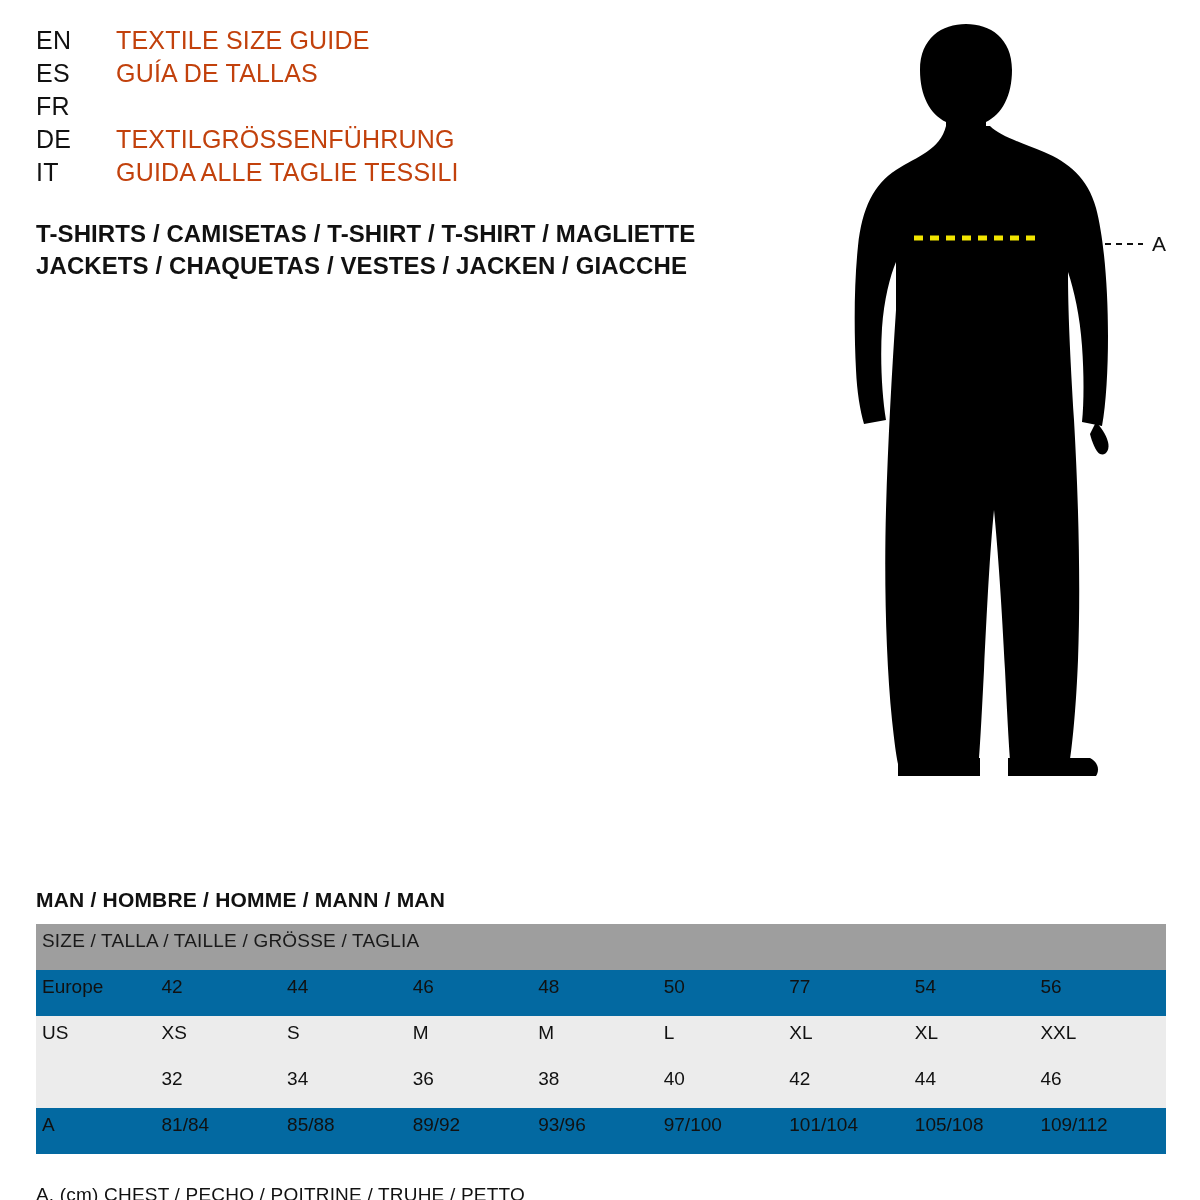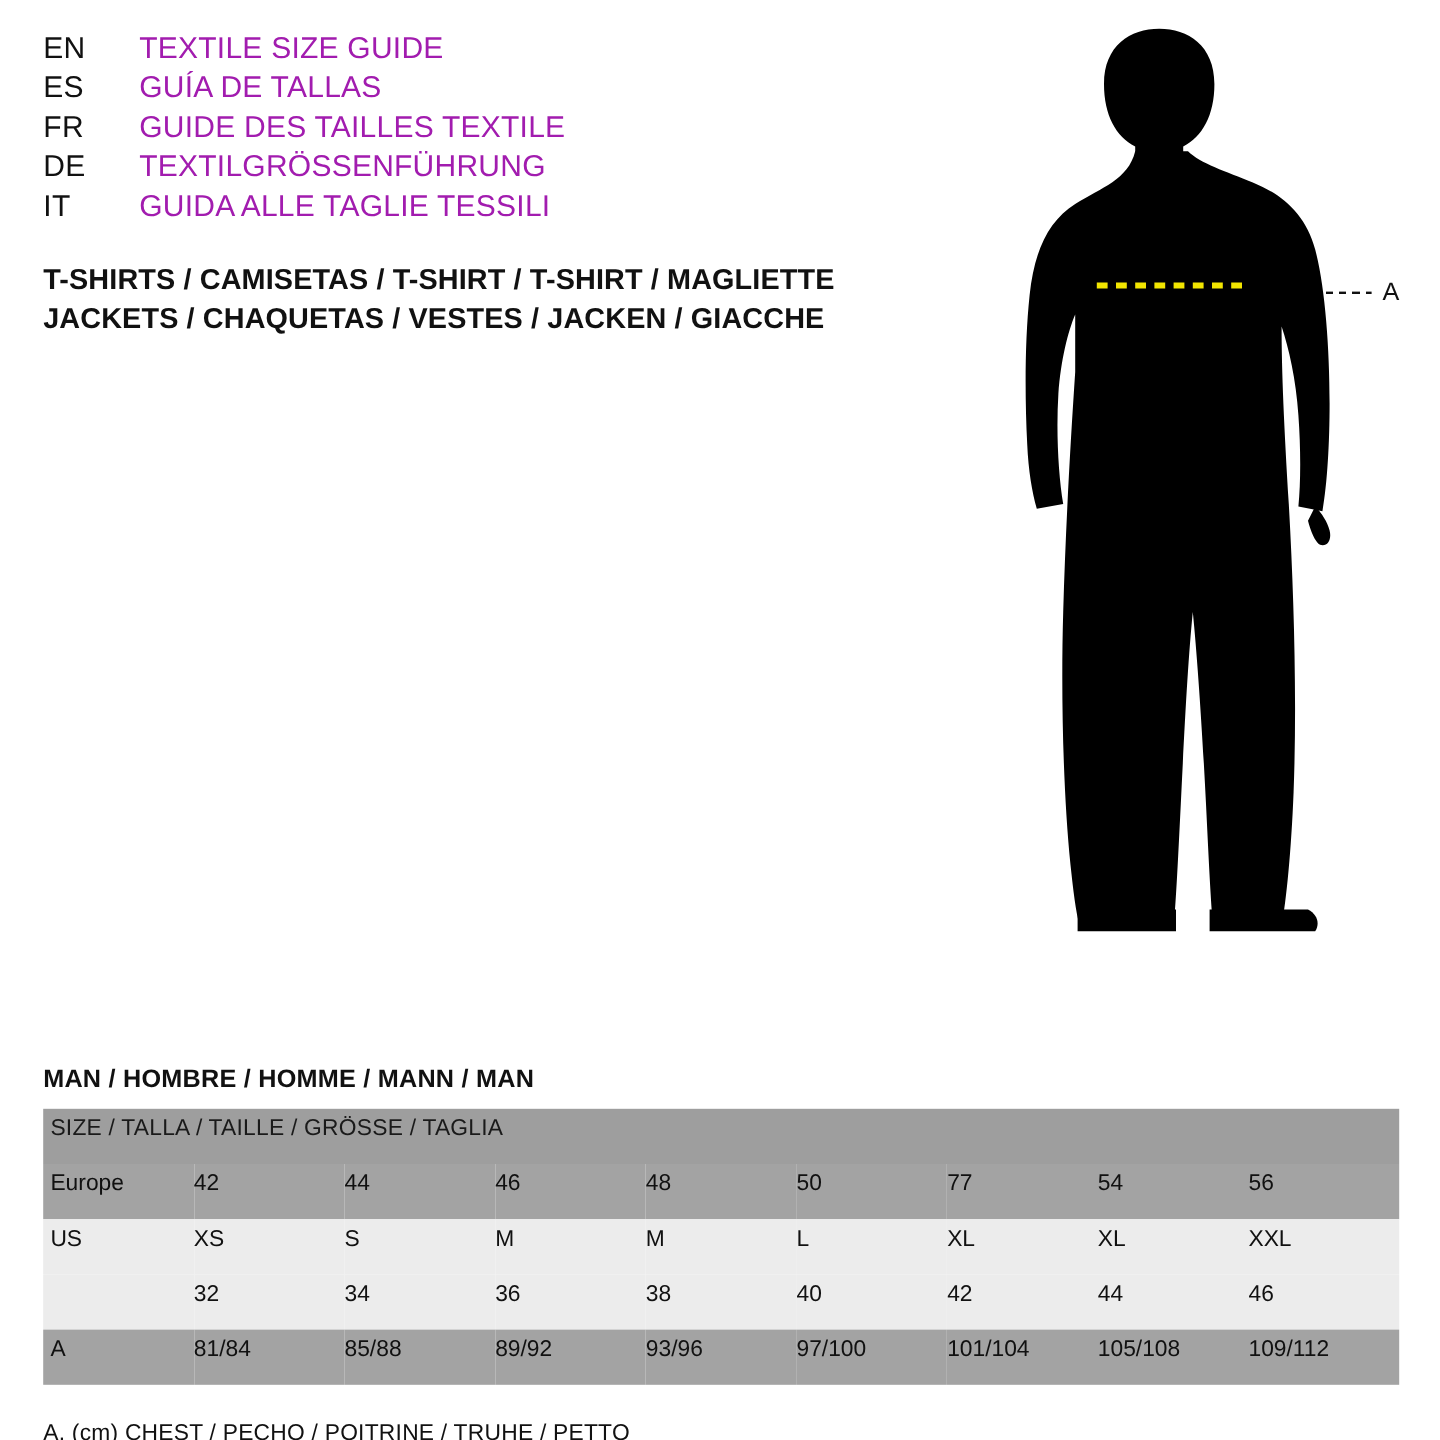--- a/index.html
+++ b/index.html
@@ -31,21 +31,21 @@
   }
   .lang-code {
     width: 80px;
     font-size: 25px;
     letter-spacing: 0.3px;
     color: #111;
   }
   .lang-text {
     font-size: 25px;
     letter-spacing: 0.2px;
-    color: #a21caf;
+    color: #c2410c;
     white-space: nowrap;
   }
 
   .category-block {
     position: absolute;
     left: 36px;
     top: 218px;
     width: 760px;
   }
   .category-line {
@@ -114,21 +114,21 @@
     color: #1a1a1a;
     font-size: 19px;
     padding-left: 6px;
     letter-spacing: 0.2px;
   }
   tr.band td {
     background: #ececec;
     margin-left: 48px;
   }
   tr.band-white td {
-    background: #a3a3a3;
+    background: #0369a1;
   }
   .label-cell {
     width: 168px;
     padding-left: 6px !important;
     text-align: left;
   }
   .val-cell {
     text-align: left;
     width: 120px;
   }
@@ -146,21 +146,20 @@
   <div class="lang-row">
     <span class="lang-code">EN</span>
     <span class="lang-text">TEXTILE SIZE GUIDE</span>
   </div>
   <div class="lang-row">
     <span class="lang-code">ES</span>
     <span class="lang-text">GUÍA DE TALLAS</span>
   </div>
   <div class="lang-row">
     <span class="lang-code">FR</span>
-    <span class="lang-text">GUIDE DES TAILLES TEXTILE</span>
   </div>
   <div class="lang-row">
     <span class="lang-code">DE</span>
     <span class="lang-text">TEXTILGRÖSSENFÜHRUNG</span>
   </div>
   <div class="lang-row">
     <span class="lang-code">IT</span>
     <span class="lang-text">GUIDA ALLE TAGLIE TESSILI</span>
   </div>
 </div>

